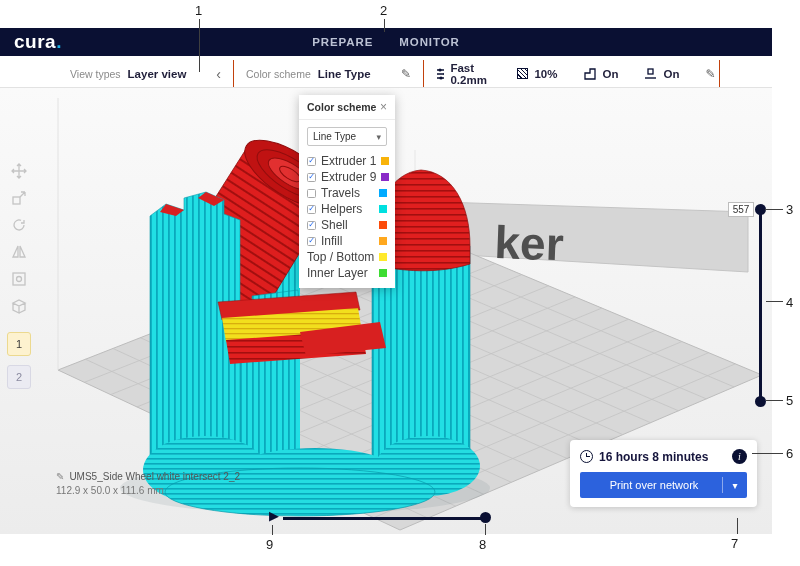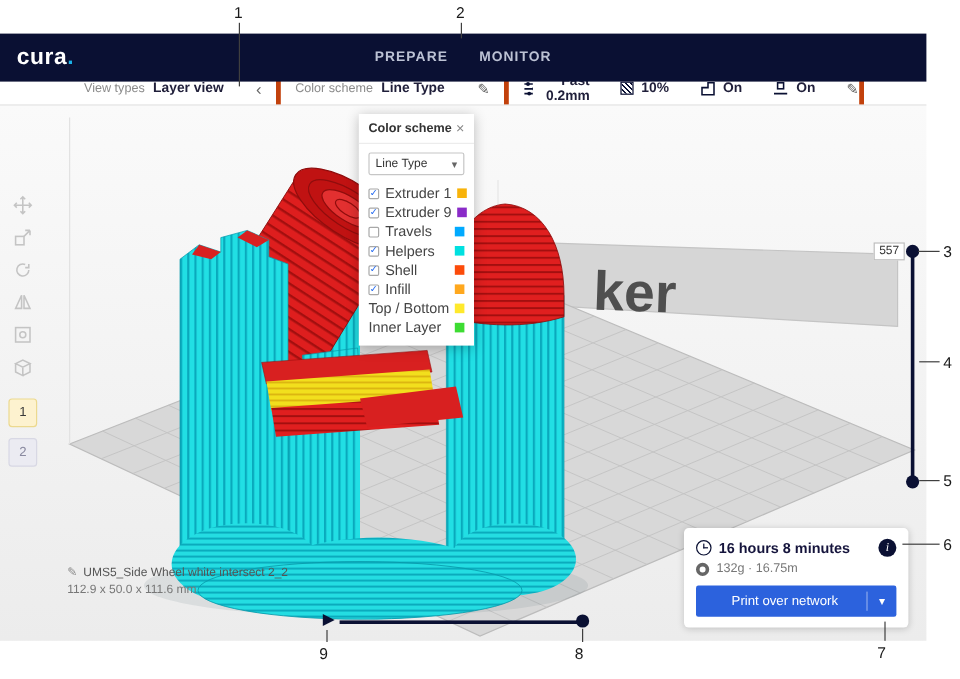--- a/index.html
+++ b/index.html
@@ -7,33 +7,33 @@
   .page { position:relative; width:800px; height:566px; background:#fff; overflow:hidden; }
 
   
   .ann-num { position:absolute; font-size:13px; color:#1a1a1a; z-index:30; }
   .ann-line { position:absolute; background:#3f3f3f; z-index:30; }
 
   
   .app { position:absolute; left:0; top:28px; width:772px; height:506px; }
 
   
-  .hdr { position:absolute; left:0; top:0; width:772px; height:40px; background:#0a1033; display:flex; align-items:center; z-index:10; }
+  .hdr { position:absolute; left:0; top:0; width:772px; height:28px; background:#0a1033; display:flex; align-items:center; z-index:10; }
   .logo { margin-left:14px; font-size:19px; font-weight:bold; color:#fff; letter-spacing:.5px; }
   .logo .dot { color:#1ab2e8; }
   .tabs { position:absolute; left:50%; transform:translateX(-50%); display:flex; align-items:center; gap:26px; }
   .tab { font-size:11.5px; font-weight:600; letter-spacing:.9px; color:#bcc2d4; cursor:pointer; }
   .tab.active { background:#fff; color:#0a1033; padding:5px 13px; }
   .hdr-actions { position:absolute; right:10px; display:flex; gap:8px; align-items:center; }
   .btn-market { background:#fff; color:#16153c; font-size:10.5px; padding:4px 9px; border-radius:2px; }
   .btn-signin { border:1px solid #fff; color:#fff; font-size:10.5px; padding:3px 9px; border-radius:2px; }
 
   
   .topbar { position:absolute; left:0; top:32px; width:772px; height:28px; background:#fff; border-bottom:1px solid #e2e2e2; display:flex; align-items:stretch; padding-left:58px; z-index:9; }
-  .seg { display:flex; align-items:center; border-right:4px solid #c2410c; padding:4px 12px;text-align:right; }
+  .seg { display:flex; align-items:center; border-right:1px solid #c2410c; padding:4px 12px; }
   .seg-view  { width:176px; }
   .seg-color { width:190px; }
   .seg-settings { width:296px; gap:26px; }
   .bar-label { font-size:10.5px; color:#8a8a8a; margin-right:7px; }
   .bar-value { font-size:11.5px; font-weight:600; color:#201f3a; }
   .chev-left { margin-left:auto; color:#666; font-size:14px; line-height:1; }
   .pencil { color:#5a5a5a; font-size:12px; }
   .seg-color .pencil { margin-left:auto; }
   .set-item { display:flex; align-items:center; gap:6px; }
   .set-item .bar-value { font-weight:600; }
@@ -390,24 +390,20 @@
         </div>
         <div class="mi-dims">112.9 x 50.0 x 111.6 mm</div>
       </div>
 
       <div class="pcard">
         <div class="pc-row1">
           <span class="clock"></span>
           <span class="pc-time">16 hours 8 minutes</span>
           <span class="info-badge">i</span>
         </div>
-        <div class="pc-row2">
-          <span class="spool"></span>
-          <span class="pc-material">132g · 16.75m</span>
-        </div>
         <div class="pc-btn">
           <span class="pc-btn-label">Print over network</span>
           <span class="pc-btn-div"></span>
           <span class="pc-btn-caret">▾</span>
         </div>
       </div>
 
     </div>
   </div>
 </div>

